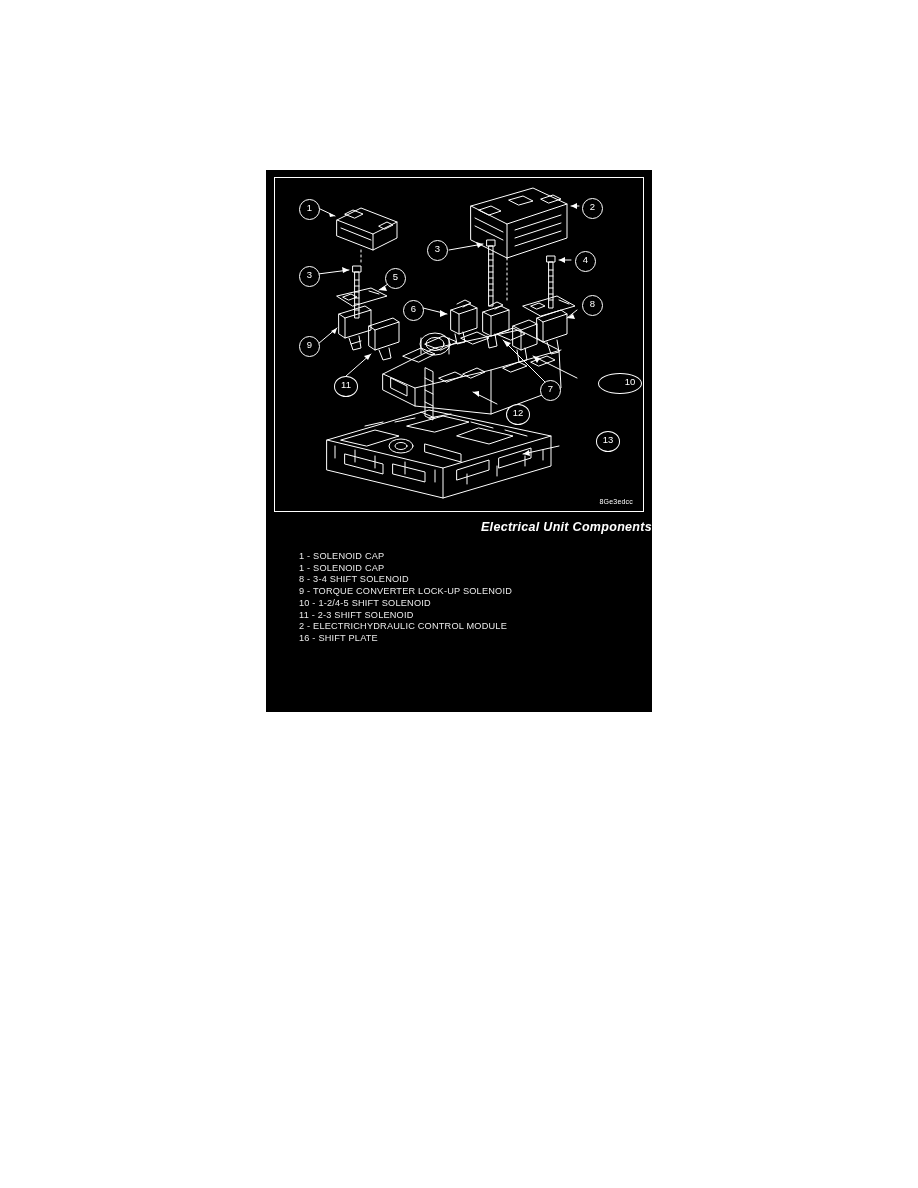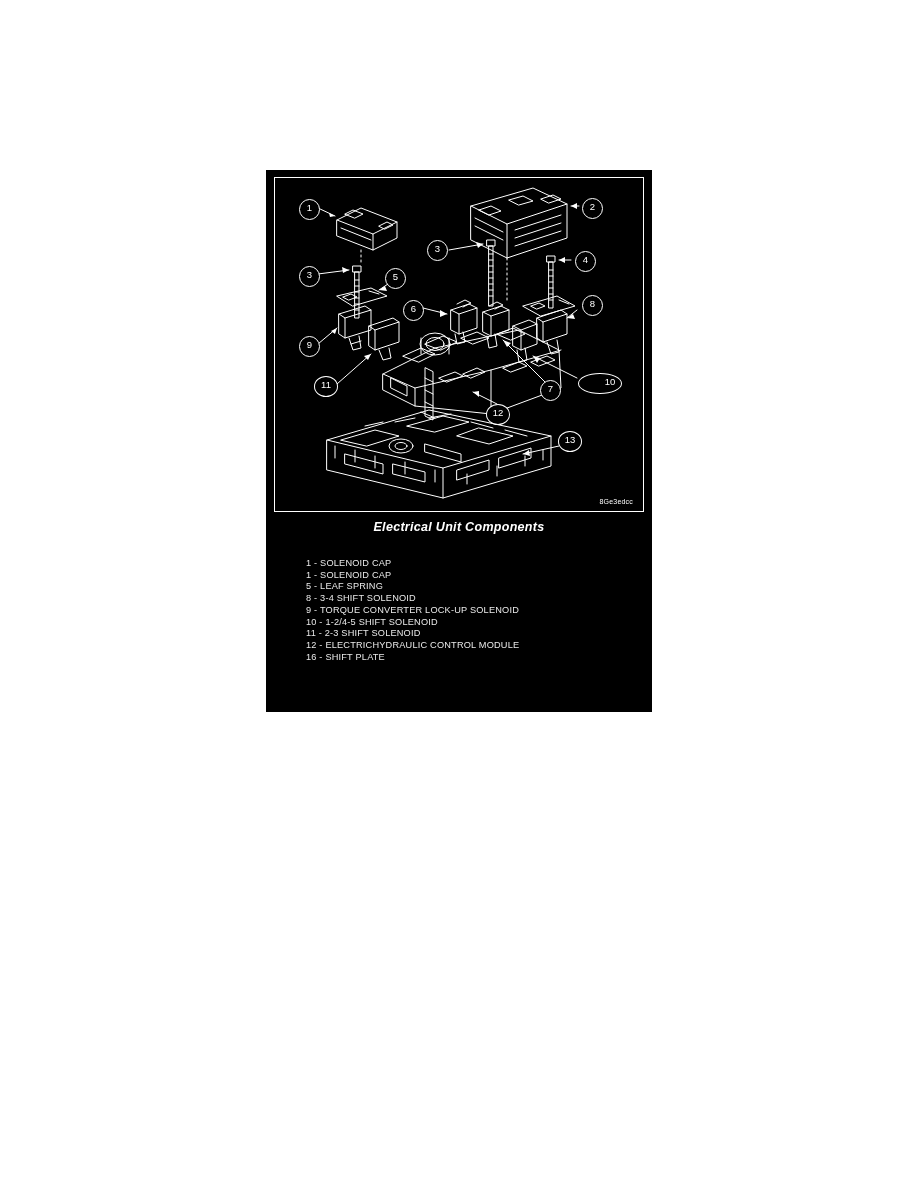--- a/index.html
+++ b/index.html
@@ -50,36 +50,36 @@
     letter-spacing: 0.2px;
     font-family: "Liberation Sans", sans-serif;
   }
 
   
   #figure-caption {
     position: absolute;
     left: 0;
     top: 350px;
     width: 386px;
-    text-align: center;
+    text-align: right;
     color: #ffffff;
     font-size: 12.5px;
     font-style: italic;
     font-weight: bold;
     letter-spacing: 0.3px;
   }
 
   
   #legend {
     position: absolute;
     left: 0;
     top: 373px;
     width: 386px;
     padding-left: 10px;
-    margin: 15px;
+    margin: 8px;
   }
   .legend-item {
     color: #e9e9e9;
     font-size: 9.2px;
     line-height: 11.7px;
     letter-spacing: 0.2px;
     padding-left: 9px;
     white-space: nowrap;
     font-family: "Liberation Sans", sans-serif;
   }
@@ -95,21 +95,21 @@
     border-radius: 50%;
     border: 1.4px solid #ffffff;
     color: #ffffff;
     font-size: 9.5px;
     line-height: 16px;
     text-align: center;
     font-family: "Liberation Sans", sans-serif;
     background: #000000;
     z-index: 5;
   }
-  .callout.wide { width: 22px; height: 19px; border-radius: 50%; }
+  .callout.wide { width: 22px; height: 19px; border-radius: 50%; margin-left: 20px; }
 </style>
 </head>
 <body>
 
 <div id="figure-block">
 
   <div id="illustration">
     <svg width="368" height="333" viewBox="0 0 368 333">
       <g fill="none" stroke="#ffffff" stroke-width="1" stroke-linejoin="round" stroke-linecap="round">
 
@@ -309,32 +309,31 @@
     <div class="callout" style="left:300px; top:73px;">4</div>
     <div class="callout" style="left:24px; top:88px;">3</div>
     <div class="callout" style="left:110px; top:90px;">5</div>
     <div class="callout" style="left:307px; top:117px;">8</div>
     <div class="callout" style="left:128px; top:122px;">6</div>
     <div class="callout" style="left:24px; top:158px;">9</div>
     <div class="callout wide" style="left:303px; top:195px;padding-left:20px;">10</div>
     <div class="callout wide" style="left:39px; top:198px;">11</div>
     <div class="callout" style="left:265px; top:202px;">7</div>
     <div class="callout wide" style="left:211px; top:226px;">12</div>
-    <div class="callout wide" style="left:283px; top:253px;">13</div>
+    <div class="callout wide" style="left:301px; top:253px;">13</div>
   </div>
 
   <div id="figure-caption">Electrical Unit Components</div>
 
   <div id="legend">
     <div id="legend-inner">
       <div class="legend-item">1 - SOLENOID CAP</div>
       <div class="legend-item">1 -  SOLENOID CAP</div>
-      <div class="legend-item">5 -  LEAF SPRING</div>
       <div class="legend-item">8 - 3-4 SHIFT SOLENOID</div>
       <div class="legend-item">9 - TORQUE CONVERTER LOCK-UP SOLENOID</div>
       <div class="legend-item">10 -  1-2/4-5 SHIFT SOLENOID</div>
       <div class="legend-item">11 - 2-3 SHIFT SOLENOID</div>
-      <div class="legend-item">12 - ELECTRICHYDRAULIC CONTROL MODULE</div>
+      <div class="legend-item">2 - ELECTRICHYDRAULIC CONTROL MODULE</div>
       <div class="legend-item">16 - SHIFT PLATE</div>
     </div>
   </div>
 
 </div>
 
 </body></html>

